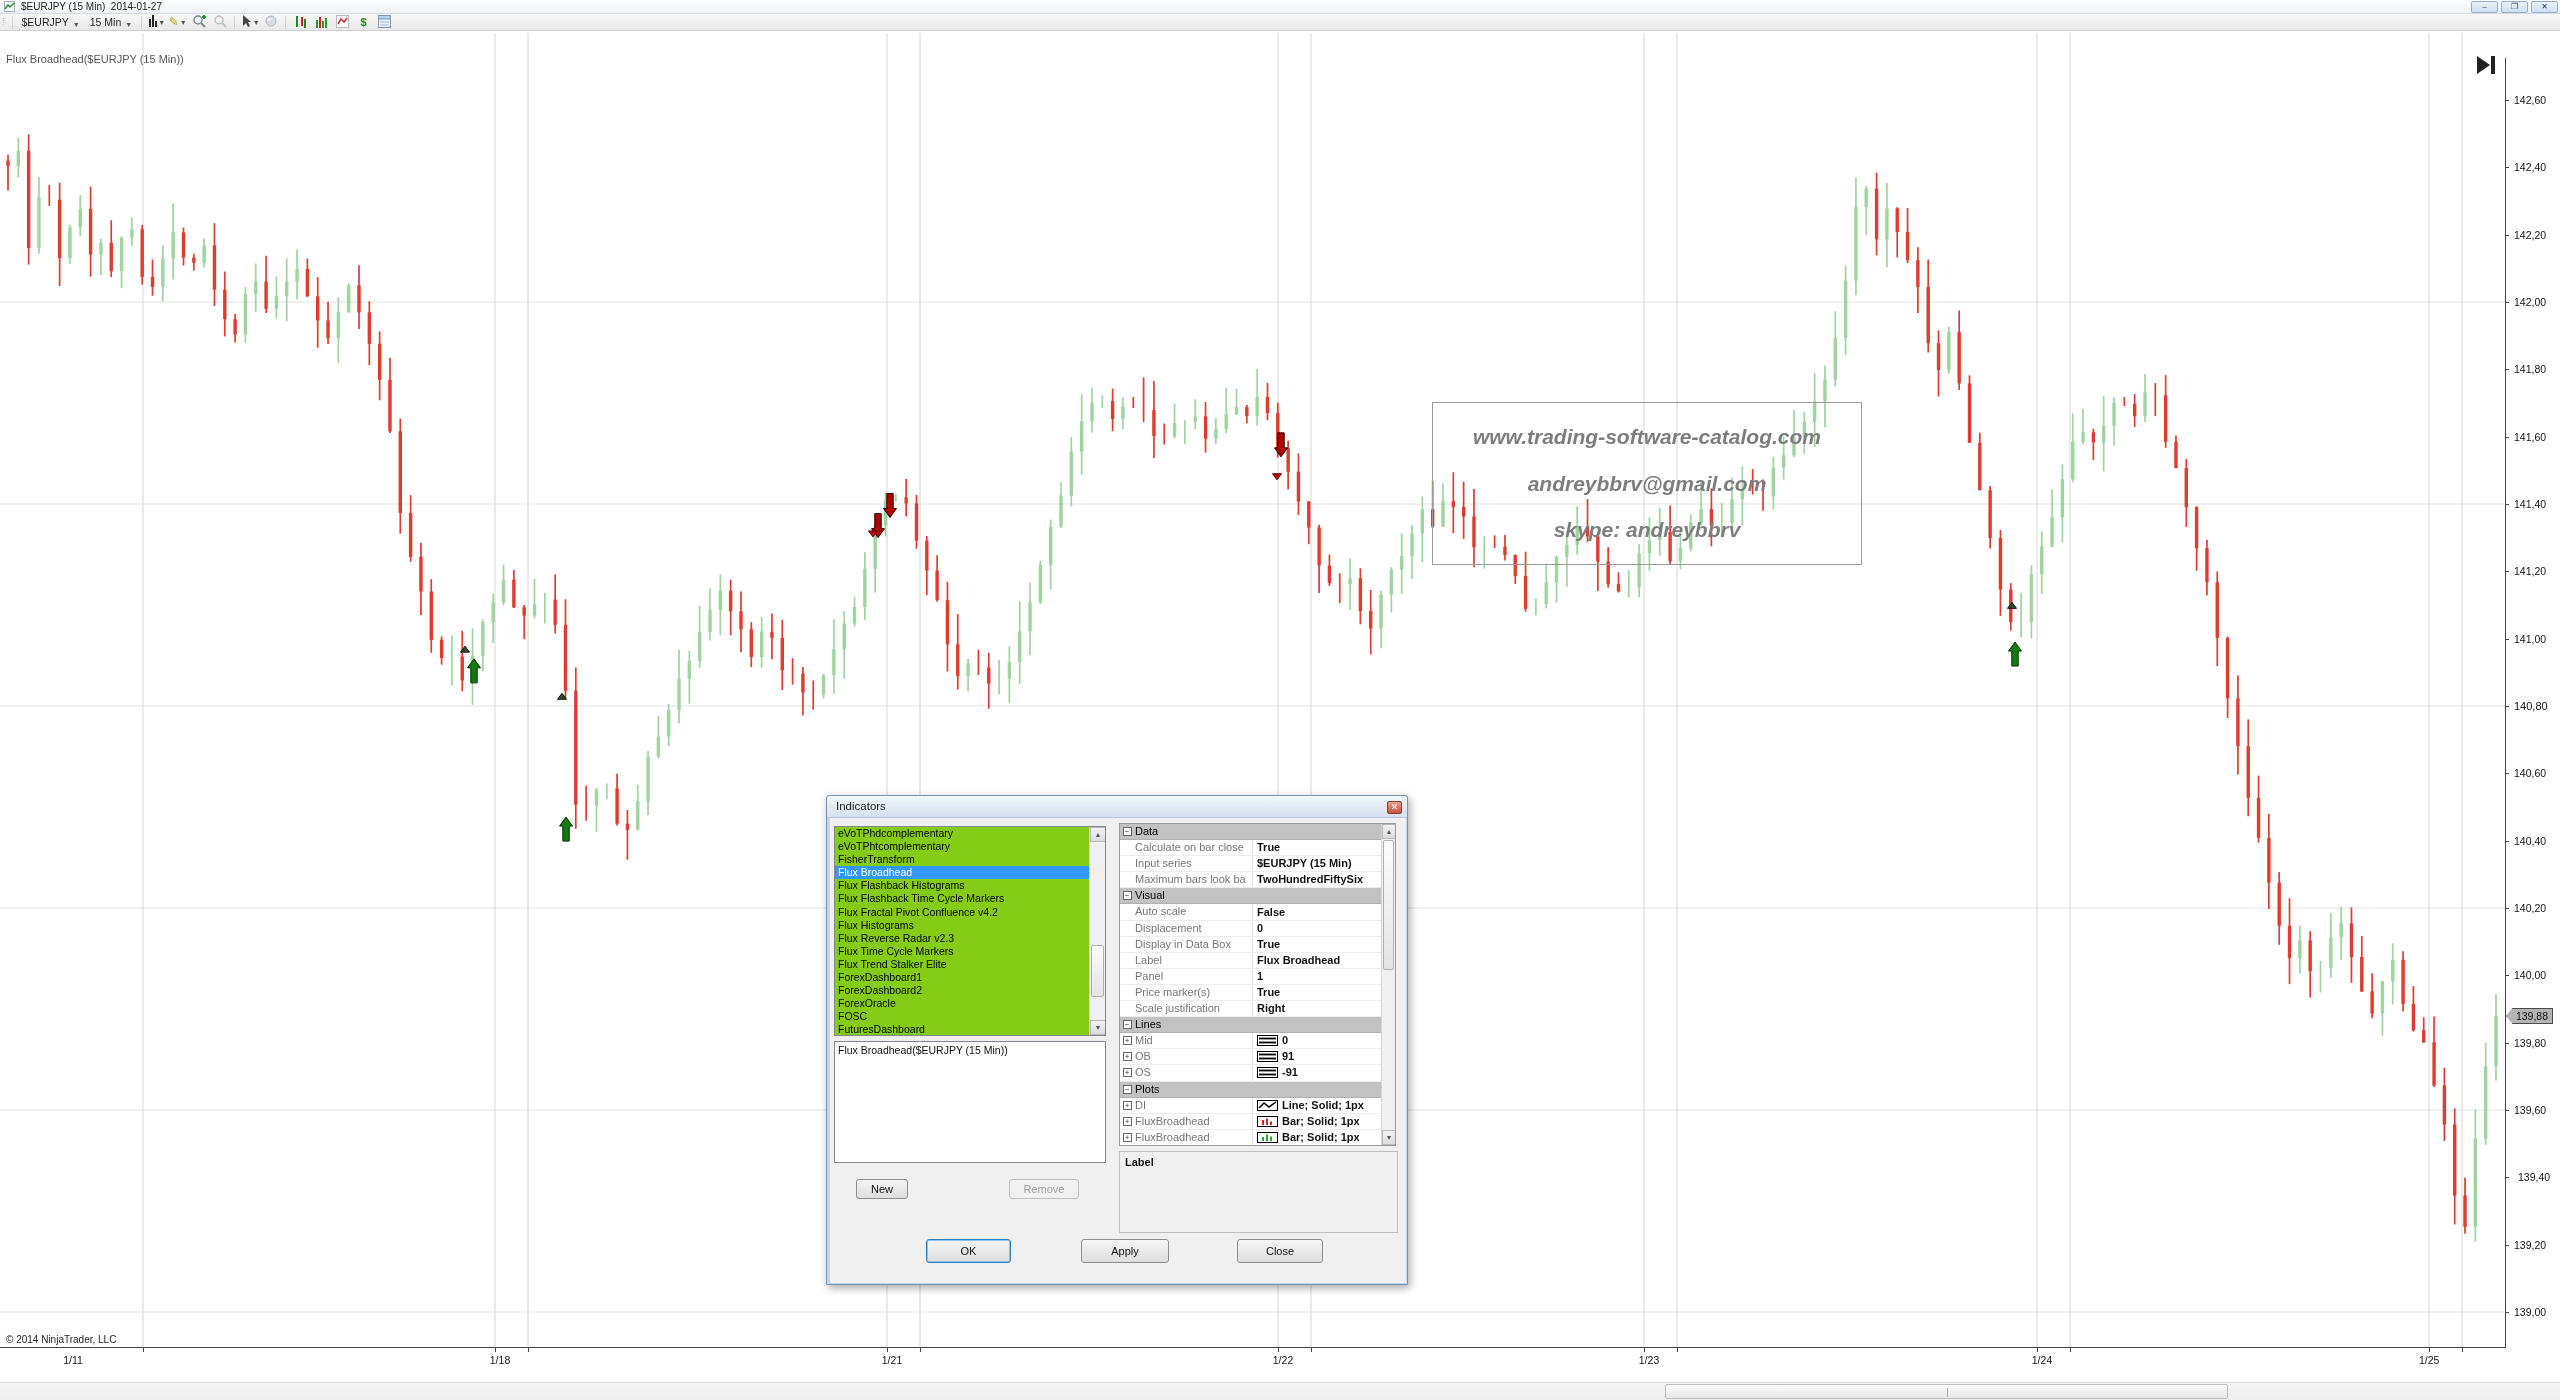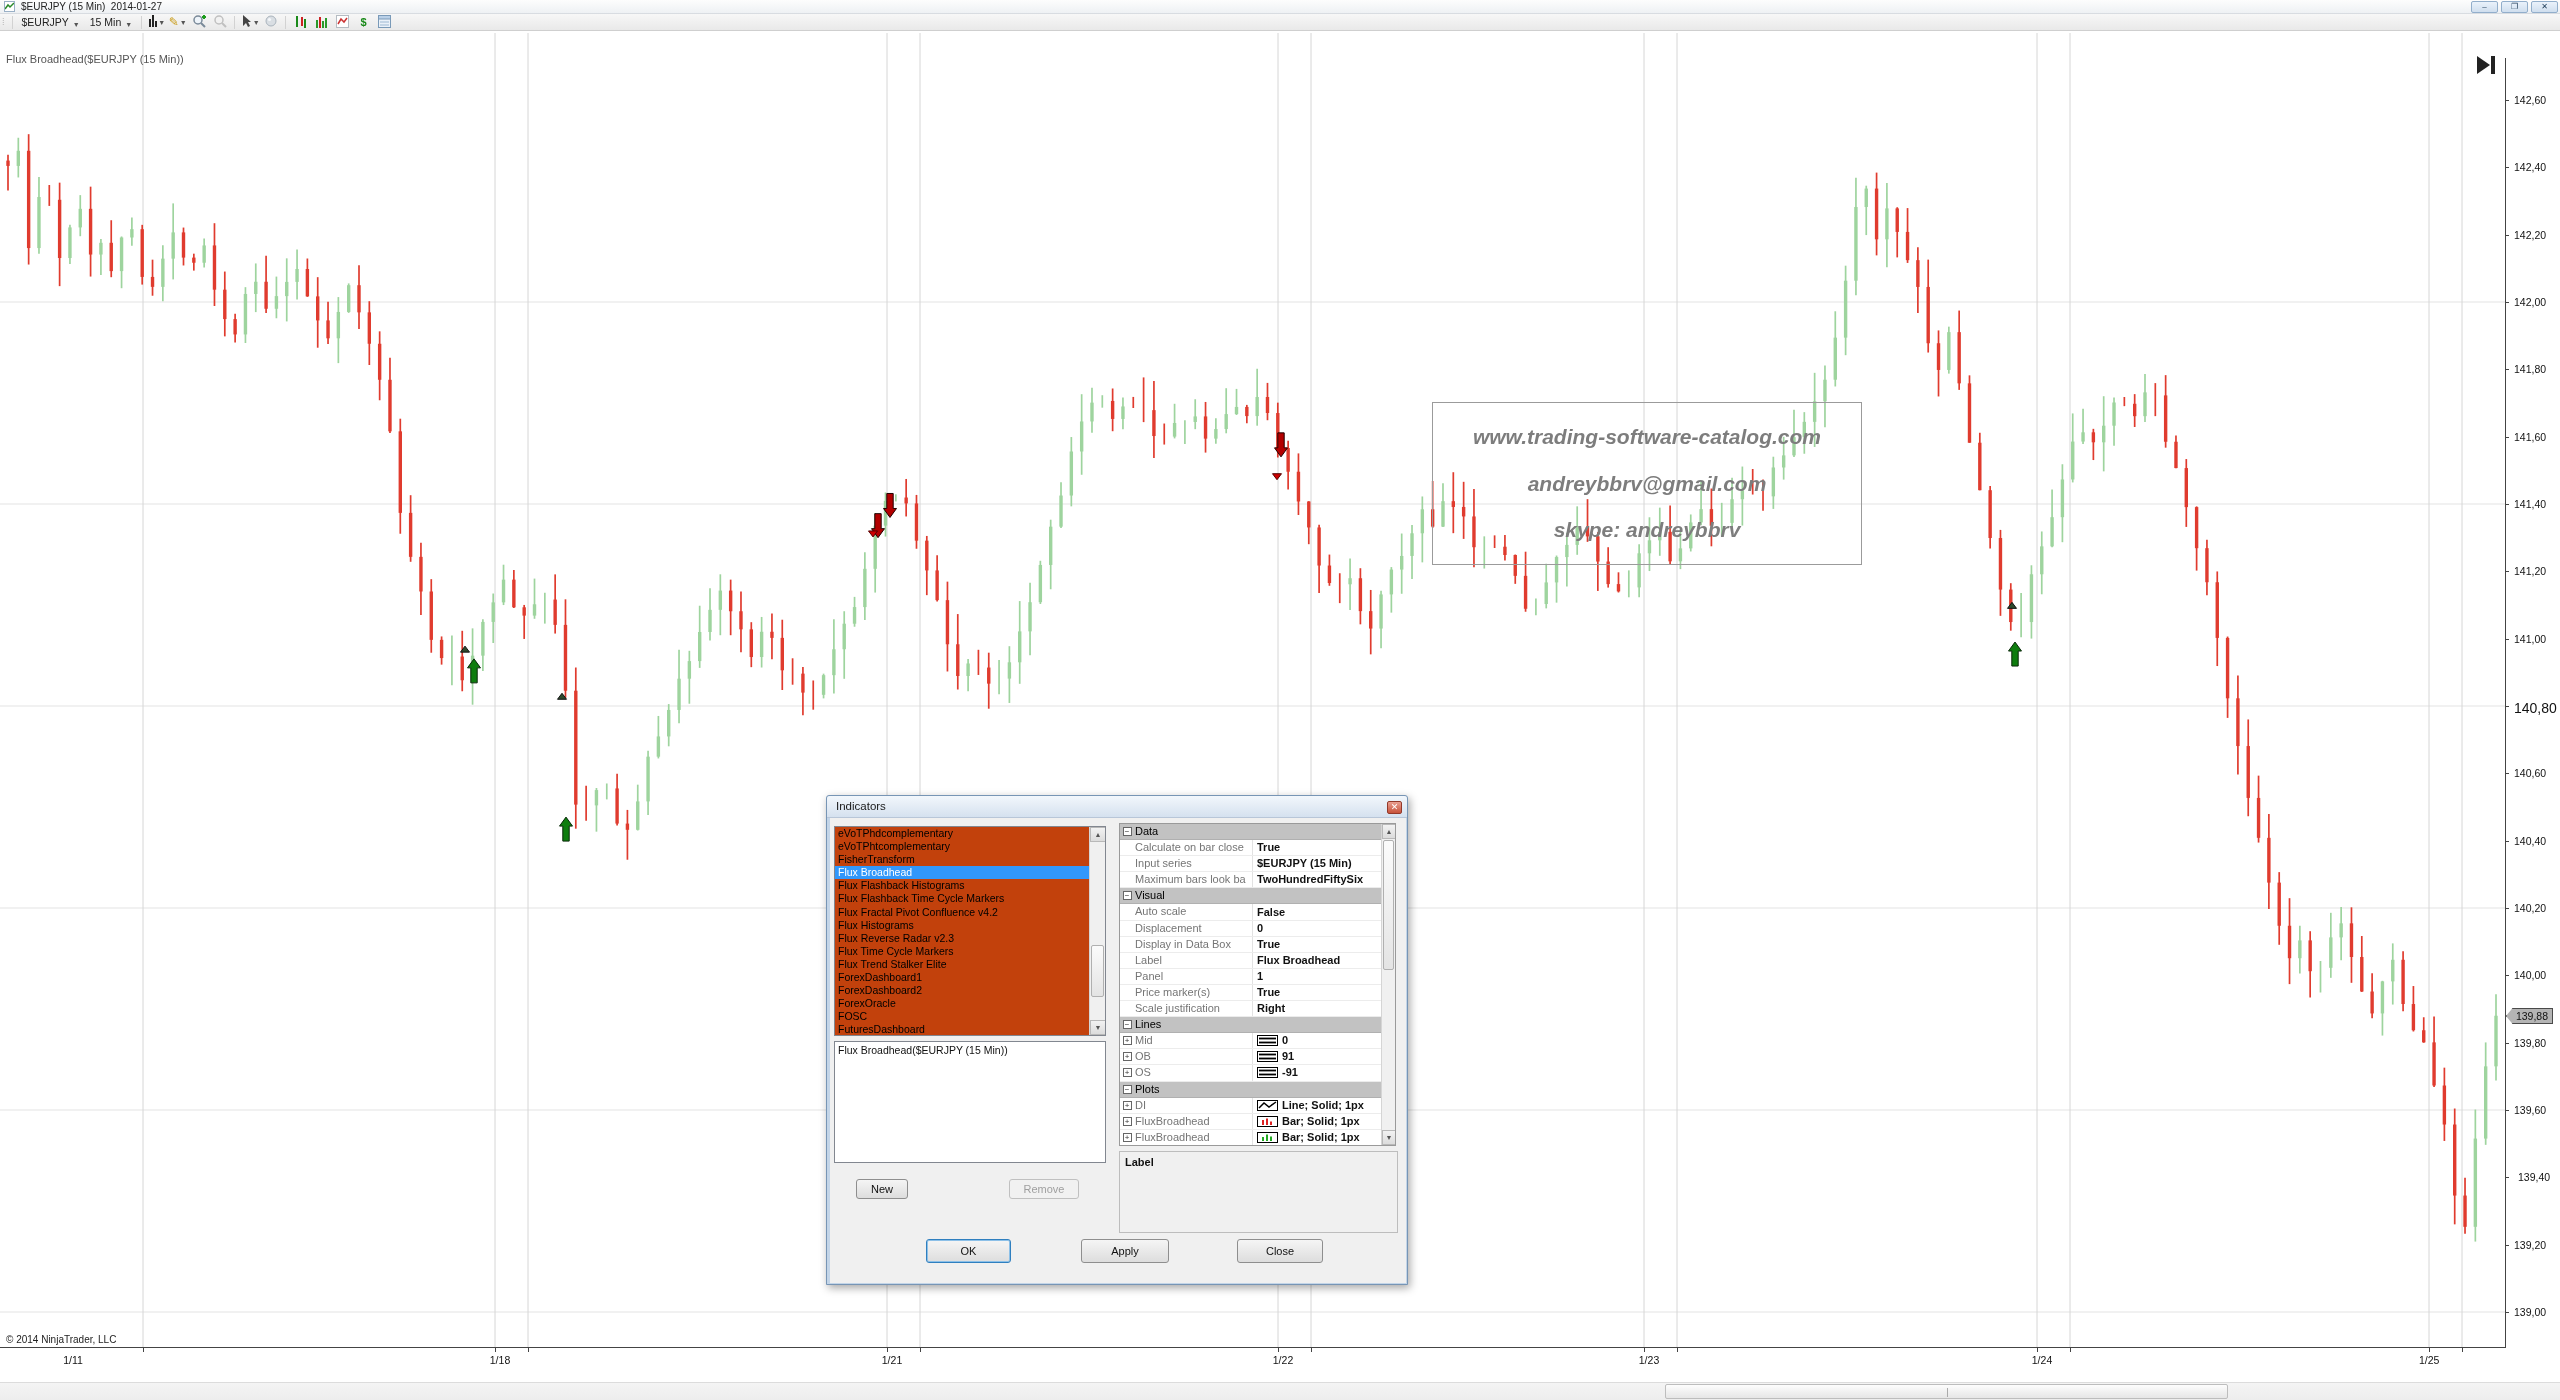--- a/index.html
+++ b/index.html
@@ -35,21 +35,21 @@
 
 #hscroll{position:absolute;left:0;top:1382px;width:2560px;height:18px;background:linear-gradient(#f4f4f4,#ededed);border-top:1px solid #dcdcdc}
 #hthumb{position:absolute;left:1665px;top:1px;width:563px;height:15px;background:linear-gradient(#fdfdfd,#e6e6e6);border:1px solid #bdbdbd;border-radius:2px}
 #hthumb .gripm{position:absolute;left:50%;top:3px;width:1px;height:9px;background:#aaa}
 
 #dlg{position:absolute;left:826px;top:795px;width:582px;height:490px;background:#c3d5e8;border:1px solid #7795b5;border-radius:3px 3px 0 0;box-shadow:2px 3px 8px rgba(0,0,0,.35);z-index:20}
 #dlg-title{position:absolute;left:0;top:0;width:100%;height:22px;background:linear-gradient(#f2f7fc,#d5e1ef);border-bottom:1px solid #b8c6d8;border-radius:3px 3px 0 0}
 #dlg-title .txt{position:absolute;left:9px;top:4px;font-size:11.5px;color:#1a1a1a}
 #dlg-close{position:absolute;right:5px;top:5px;width:15px;height:13px;background:linear-gradient(#e9a091,#c8523a);border:1px solid #93392a;border-radius:2px;color:#fff;font-size:9px;line-height:11px;text-align:center}
 #dlg-body{position:absolute;left:3px;top:22px;width:576px;height:465px;background:#f0f0f0}
-#ind-list{position:absolute;left:4px;top:8px;width:272px;height:210px;background:#c2410c;border:1px solid #828790;overflow:hidden}
+#ind-list{position:absolute;left:4px;top:8px;width:272px;height:210px;background:#84cc16;border:1px solid #828790;overflow:hidden}
 .litem{height:13.1px;line-height:13px;font-size:10.5px;padding-left:3px;white-space:nowrap;color:#000}
 .litem.sel{background:#3197fb;color:#fff}
 .lscroll{position:absolute;right:0;top:0;width:16px;height:100%;background:#f0f0f0;border-left:1px solid #d5d5d5}
 .sbtn{position:absolute;left:0;width:16px;height:15px;background:linear-gradient(#f2f2f2,#dcdcdc);border:1px solid #b8b8b8;font-size:7px;text-align:center;line-height:13px;color:#555}
 .sthumb{position:absolute;left:1px;width:13px;background:linear-gradient(#fbfbfb,#e4e4e4);border:1px solid #b0b0b0;border-radius:2px}
 #inst-box{position:absolute;left:4px;top:223px;width:272px;height:122px;background:#fff;border:1px solid #828790;font-size:10.5px;padding:2px 3px}
 .btn{position:absolute;background:linear-gradient(#f5f5f5,#dddddd);border:1px solid #8e8e8e;border-radius:3px;font-size:11px;text-align:center;font-family:"Liberation Sans",sans-serif}
 .btn.disabled{color:#9f9f9f;background:#f1f1f1;border-color:#c0c0c0}
 .btn.focusd{border-color:#2f7fbf;box-shadow:0 0 0 1px #8cc0e8 inset}
 
@@ -685,21 +685,21 @@
     <div style="position: absolute; left: 9px; top: 363.336px; font-size: 10.5px; color: rgb(17, 17, 17);">141,80</div>
     <div style="position: absolute; left: 0px; top: 436.67px; width: 4px; height: 1px; background: rgb(68, 68, 68);"></div>
     <div style="position: absolute; left: 9px; top: 430.67px; font-size: 10.5px; color: rgb(17, 17, 17);">141,60</div>
     <div style="position: absolute; left: 0px; top: 504.004px; width: 4px; height: 1px; background: rgb(68, 68, 68);"></div>
     <div style="position: absolute; left: 9px; top: 498.004px; font-size: 10.5px; color: rgb(17, 17, 17);">141,40</div>
     <div style="position: absolute; left: 0px; top: 571.338px; width: 4px; height: 1px; background: rgb(68, 68, 68);"></div>
     <div style="position: absolute; left: 9px; top: 565.338px; font-size: 10.5px; color: rgb(17, 17, 17);">141,20</div>
     <div style="position: absolute; left: 0px; top: 638.672px; width: 4px; height: 1px; background: rgb(68, 68, 68);"></div>
     <div style="position: absolute; left: 9px; top: 632.672px; font-size: 10.5px; color: rgb(17, 17, 17);">141,00</div>
     <div style="position: absolute; left: 0px; top: 706.006px; width: 4px; height: 1px; background: rgb(68, 68, 68);"></div>
-    <div style="position: absolute; left: 9px; top: 700.006px; font-size: 14px; color: rgb(17, 17, 17);">140,80</div>
+    <div style="position: absolute; left: 9px; top: 700.006px; font-size: 11px; color: rgb(17, 17, 17);">140,80</div>
     <div style="position: absolute; left: 0px; top: 773.34px; width: 4px; height: 1px; background: rgb(68, 68, 68);"></div>
     <div style="position: absolute; left: 9px; top: 767.34px; font-size: 10.5px; color: rgb(17, 17, 17);">140,60</div>
     <div style="position: absolute; left: 0px; top: 840.674px; width: 4px; height: 1px; background: rgb(68, 68, 68);"></div>
     <div style="position: absolute; left: 9px; top: 834.674px; font-size: 10.5px; color: rgb(17, 17, 17);">140,40</div>
     <div style="position: absolute; left: 0px; top: 908.008px; width: 4px; height: 1px; background: rgb(68, 68, 68);"></div>
     <div style="position: absolute; left: 9px; top: 902.008px; font-size: 10.5px; color: rgb(17, 17, 17);">140,20</div>
     <div style="position: absolute; left: 0px; top: 975.342px; width: 4px; height: 1px; background: rgb(68, 68, 68);"></div>
     <div style="position: absolute; left: 9px; top: 969.342px; font-size: 10.5px; color: rgb(17, 17, 17);">140,00</div>
     <div style="position: absolute; left: 0px; top: 1042.68px; width: 4px; height: 1px; background: rgb(68, 68, 68);"></div>
     <div style="position: absolute; left: 9px; top: 1036.68px; font-size: 10.5px; color: rgb(17, 17, 17);">139,80</div>

